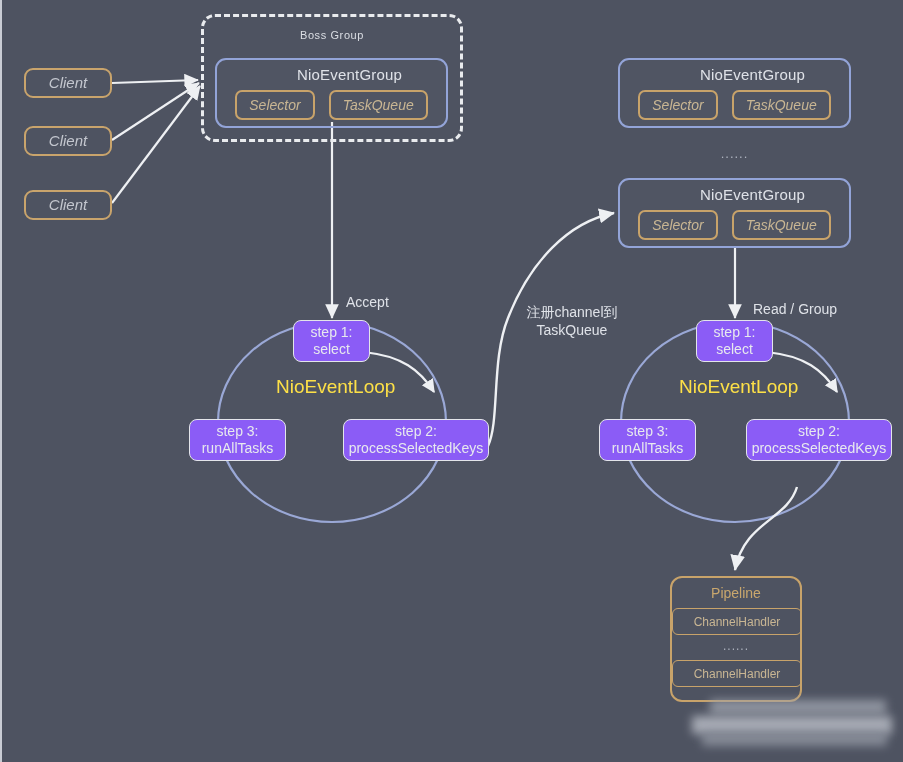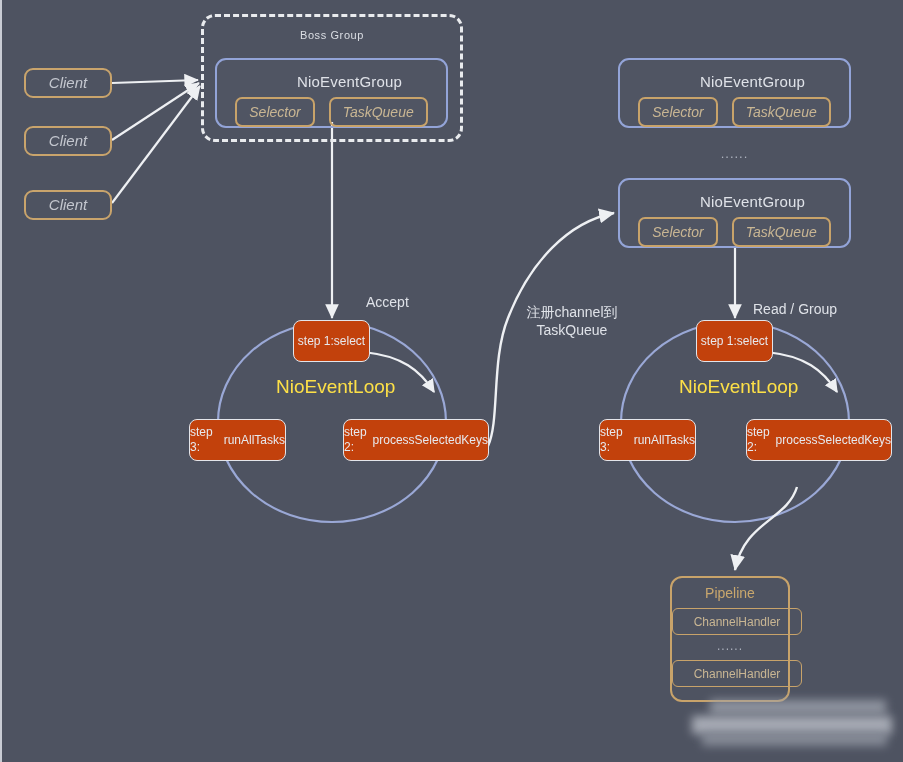--- a/index.html
+++ b/index.html
@@ -58,21 +58,21 @@
     position: absolute;
     box-sizing: border-box;
     border: 2px solid #93a4d8;
     border-radius: 11px;
     background: rgba(255,255,255,0.015);
   }
   .nio-group .ng-title {
     text-align: center;
     color: #dfe2e8;
     font-size: 15px;
-    margin-top: 13px;
+    margin-top: 6px;
     letter-spacing: .2px;
     padding-left: 36px;
   }
   .ng-row {
     display: flex;
     justify-content: center;
     gap: 14px;
     margin-top: 7px;
   }
   .ng-row .gold {
@@ -101,24 +101,25 @@
     font-size: 11px;
     letter-spacing: .6px;
   }
 
   
   .step {
     position: absolute;
     box-sizing: border-box;
     border: 1.5px solid #e3e5ea;
     border-radius: 8px;
-    background: #c2410c;
+    background: #8b5cf6;
     color: #e7e9ee;
-    font-size: 12px;
+    font-size: 14px;
     display: flex;
+    flex-direction: column;
     align-items: center;
     justify-content: center;
     line-height: 1.25;
     z-index: 3;
   }
 
   .plain-label {
     position: absolute;
     color: #dfe2e8;
     font-size: 14px;
@@ -270,21 +271,21 @@
     <div class="ng-row">
       <div class="gold">
         <span>Selector</span>
       </div>
       <div class="gold">
         <span>TaskQueue</span>
       </div>
     </div>
   </div>
 
-  <div class="plain-label" style="left:344px; top:293px;margin-left:20px;">Accept</div>
+  <div class="plain-label" style="left:344px; top:293px;">Accept</div>
 
   <div class="step" style="left:291px; top:320px; width:77px; height:42px;">
     <span>step 1:</span>
     <span>select</span>
   </div>
   <div class="loop-label" style="left:274px; top:376px;">NioEventLoop</div>
   <div class="step" style="left:187px; top:419px; width:97px; height:42px;">
     <span>step 3:</span>
     <span>runAllTasks</span>
   </div>
@@ -305,21 +306,21 @@
   <div class="loop-label" style="left:677px; top:376px;">NioEventLoop</div>
   <div class="step" style="left:597px; top:419px; width:97px; height:42px;">
     <span>step 3:</span>
     <span>runAllTasks</span>
   </div>
   <div class="step" style="left:744px; top:419px; width:146px; height:42px;">
     <span>step 2:</span>
     <span>processSelectedKeys</span>
   </div>
 
-  <div class="pipeline" style="left:668px; top:576px; width:120px; height:126px;">
+  <div class="pipeline" style="left:668px; top:576px; width:132px; height:126px;">
     <div class="pl-title">Pipeline</div>
     <div class="handler">
       <span>ChannelHandler</span>
     </div>
     <div class="pl-dots">......</div>
     <div class="handler">
       <span>ChannelHandler</span>
     </div>
   </div>
 

